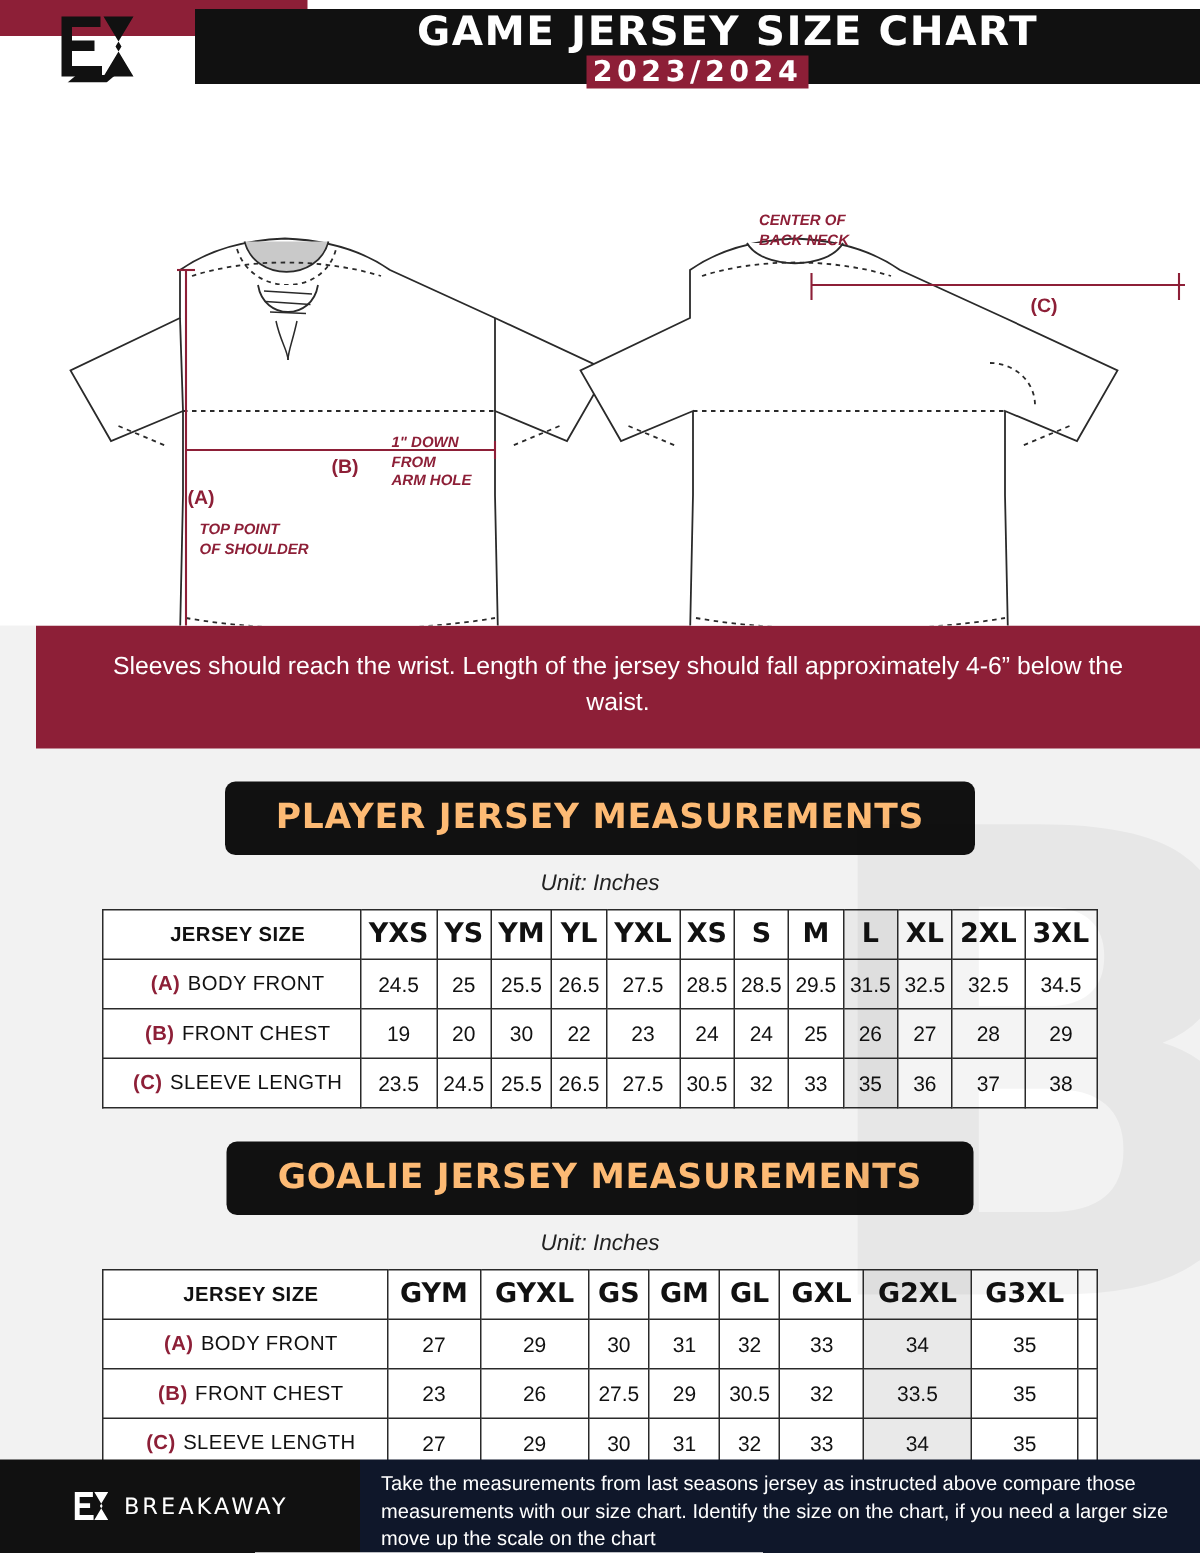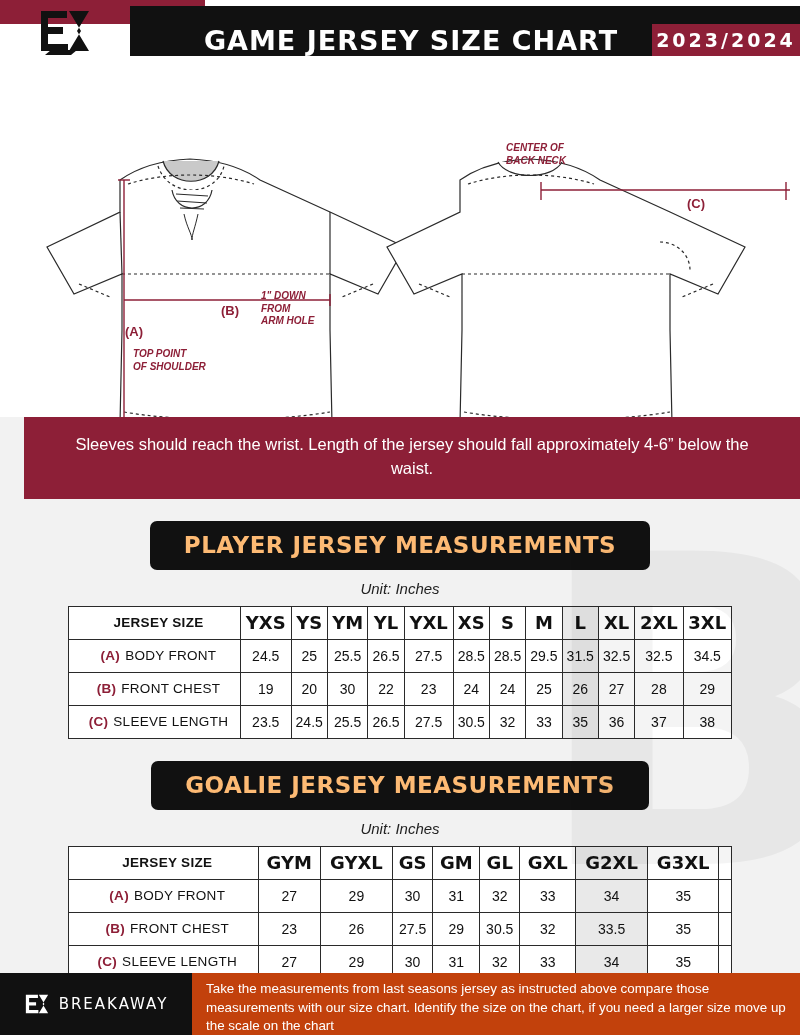--- a/index.html
+++ b/index.html
@@ -39,21 +39,21 @@
   .logo-box {
     position: absolute; left: 0; top: 0;
     width: 130px; height: 62px;
     display: flex; align-items: center; justify-content: center;
   }
   .title-box {
     position: absolute;
     left: 130px; top: 6px;
     right: 0; height: 50px;
     background: #111111;
-    display: flex; align-items: flex-end;
+    display: flex; align-items: center; flex-direction: column;
   }
   .title-text {
     flex: 1;
     text-align: center;
     color: #ffffff;
     font-size: 27px;
     font-weight: bold;
     letter-spacing: 1px;
     font-family: "DejaVu Sans", sans-serif;
     padding-left: 40px;
@@ -138,34 +138,34 @@
   thead th.size-head { font-family: "DejaVu Sans", sans-serif; }
 
   
   .footer {
     position: absolute;
     left: 0; bottom: 0;
     width: 800px; height: 62px;
     display: flex;
   }
   .footer-logo {
-    width: 192px;
+    width: 240px;
     background: #111111;
     display: flex; align-items: center; justify-content: center;
     gap: 9px;
   }
   .footer-logo-text {
     color: #ffffff;
     font-size: 15px;
     letter-spacing: 2px;
     font-family: "DejaVu Sans", sans-serif;
   }
   .footer-text {
     flex: 1;
-    background: #c2410c;
+    background: #0f172a;
     color: #ffffff;
     font-size: 13.4px;
     line-height: 1.38;
     padding: 7px 14px 0 14px;
   }
 
   .annot {
     position: absolute;
     font-style: italic;
     font-weight: bold;

